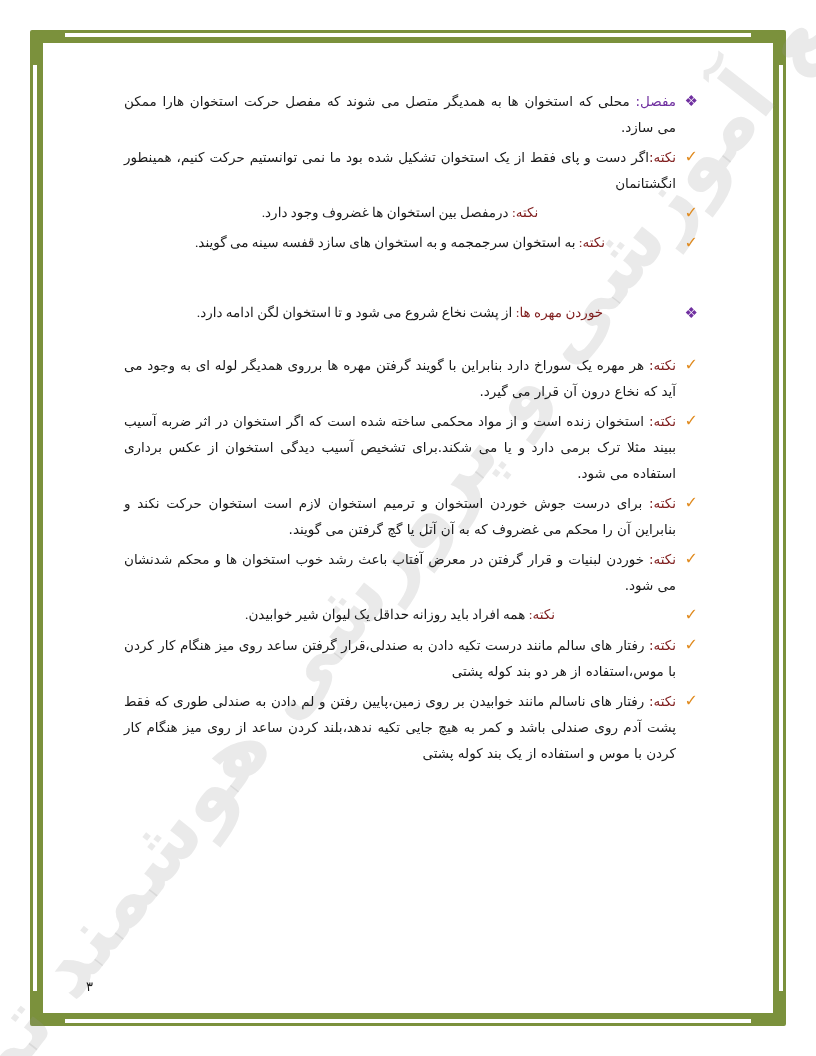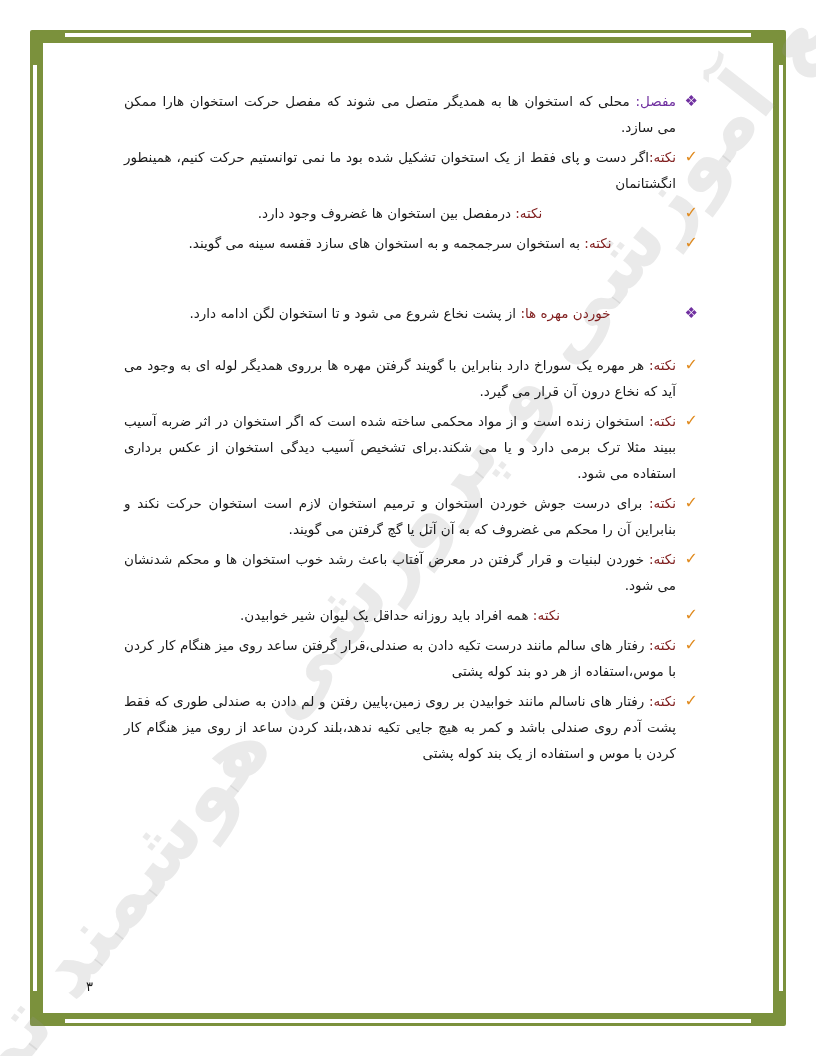--- a/index.html
+++ b/index.html
@@ -107,21 +107,21 @@
   .para .bullet.check   { color: #E08A1E; font-size: 16px; font-weight: bold; }
   .para .body {
     flex: 1 1 auto;
     font-size: 13.5px;
     line-height: 26px;
     color: #1a1a1a;
     text-align: justify;
     text-align-last: right;
     margin-left: 36px;
   }
-  .para .body.centered { text-align: center; text-align-last: center; }
+  .para .body.centered { text-align: center; text-align-last: center; font-family: Liberation Serif, serif; }
   .lbl {
     color: #7030A0;
     font-weight: normal;
   }
   .lbl.rose { color: #7f1d1d; }
 
   .spacer-lg { height: 40px; }
   .spacer-md { height: 22px; }
 
   

